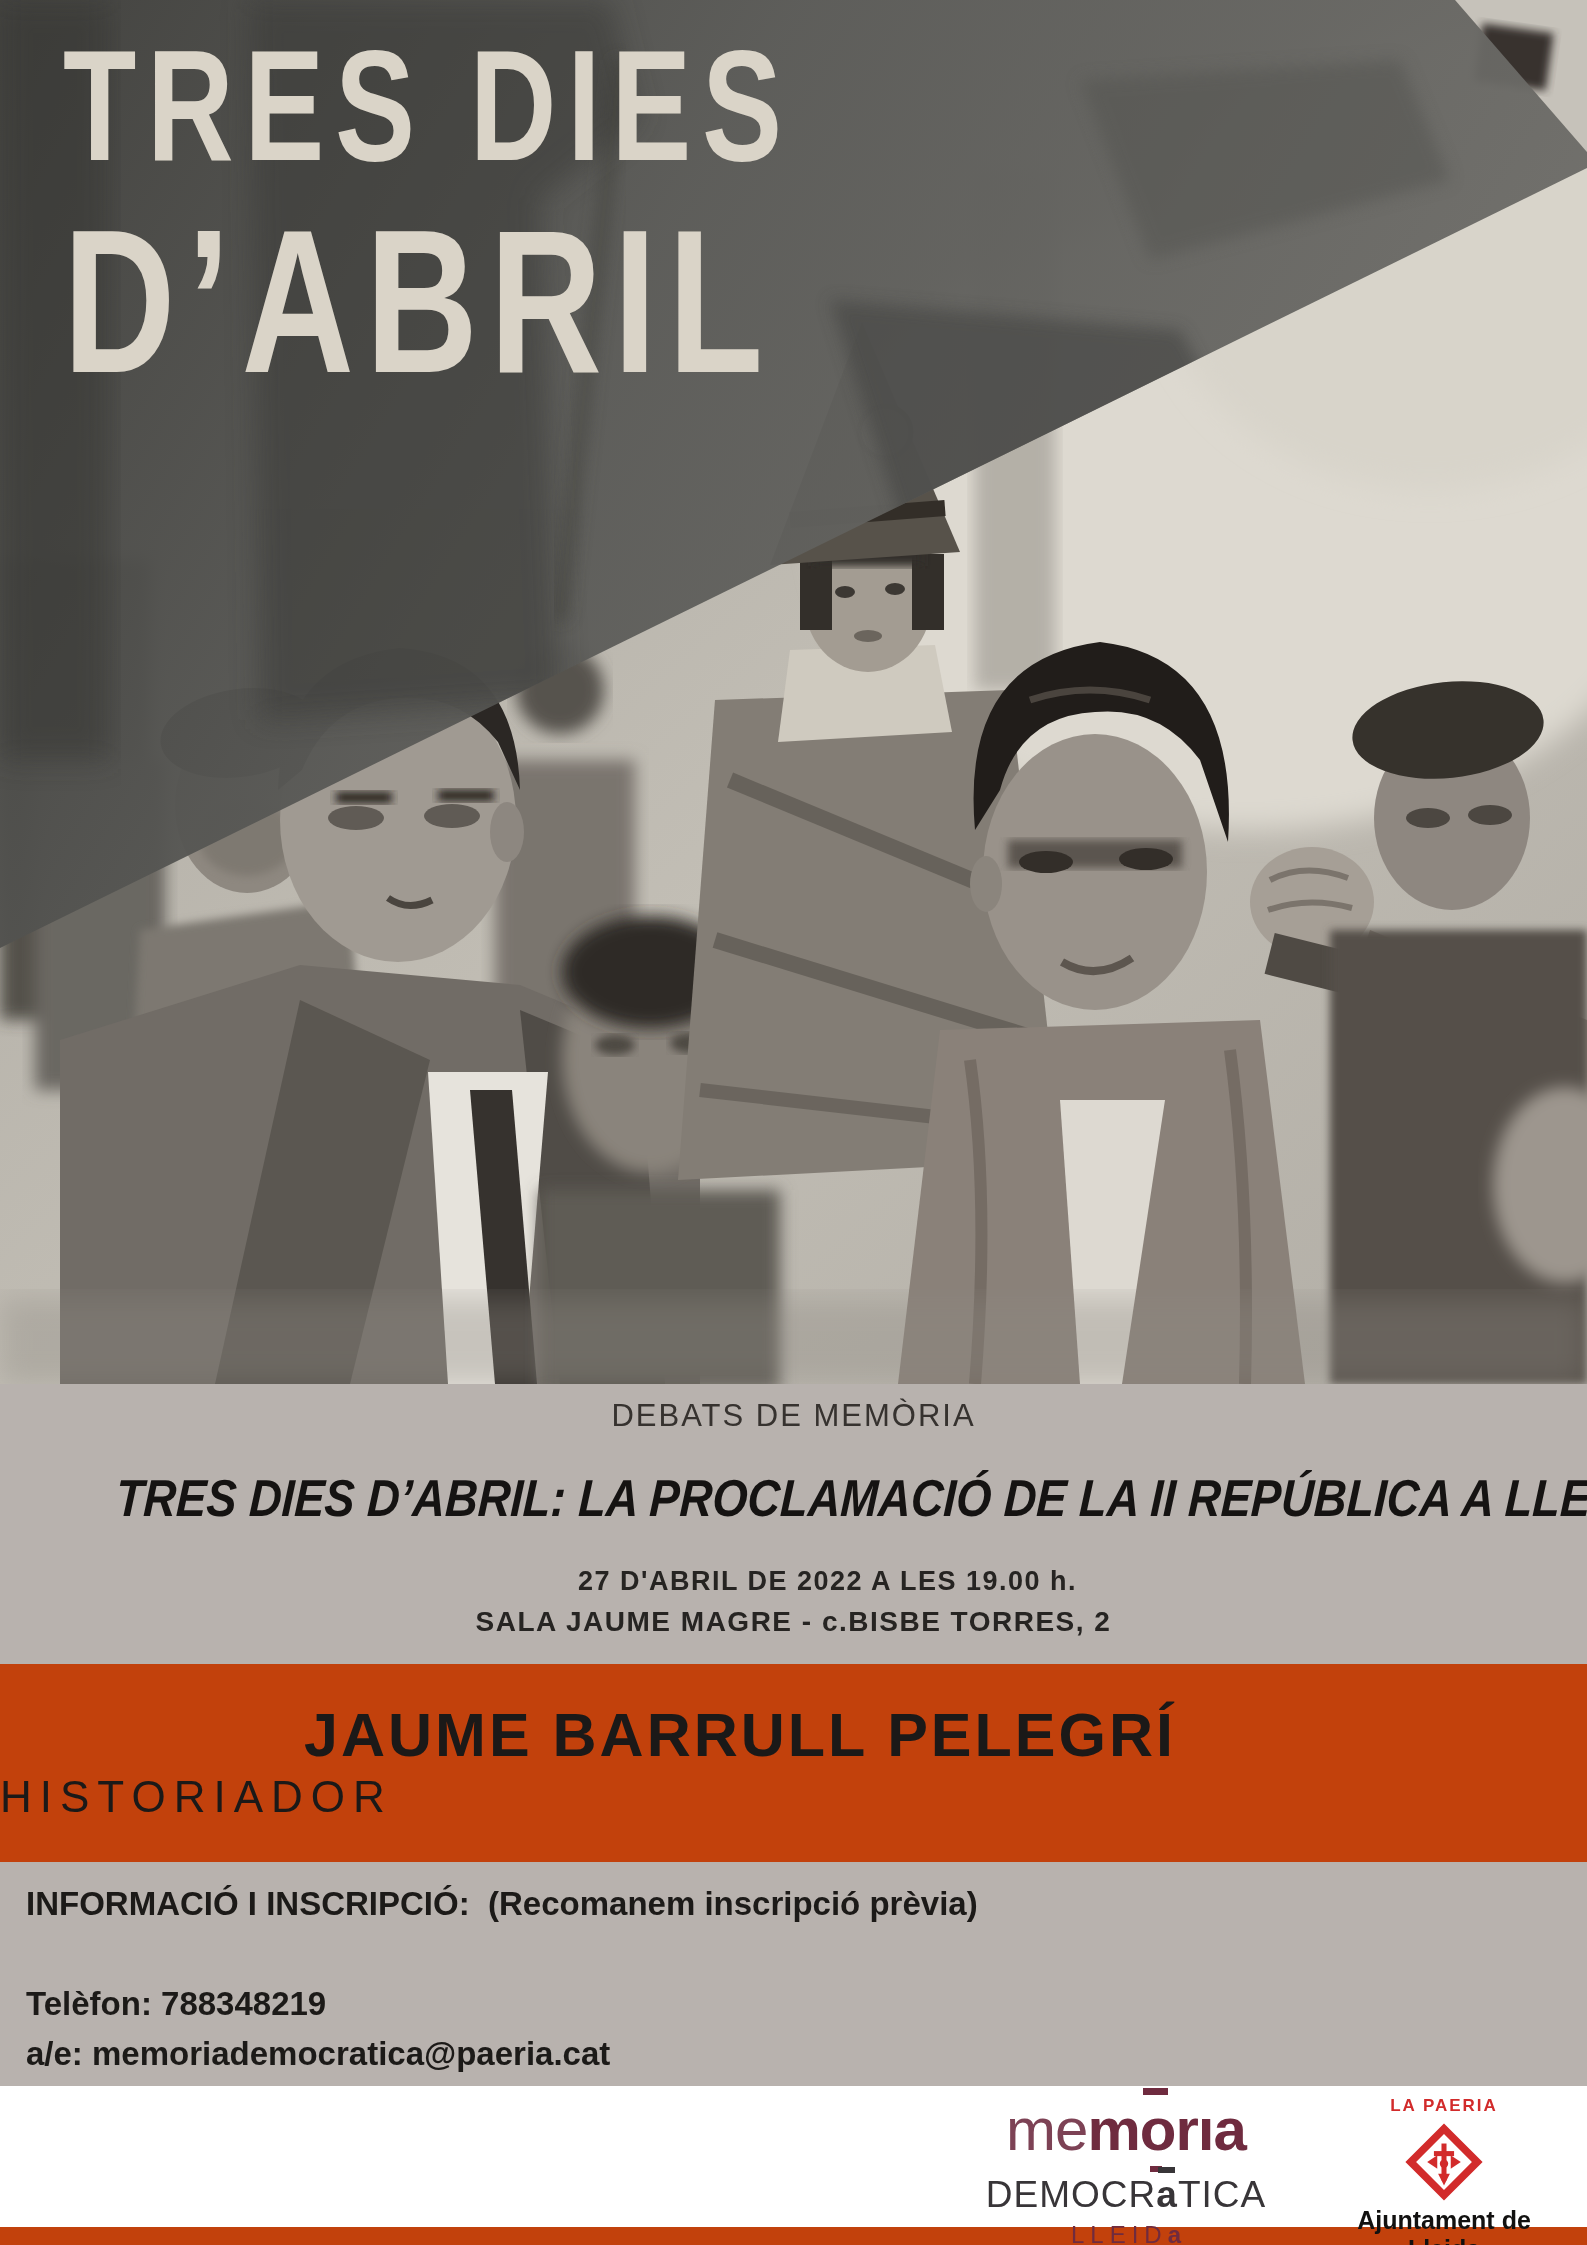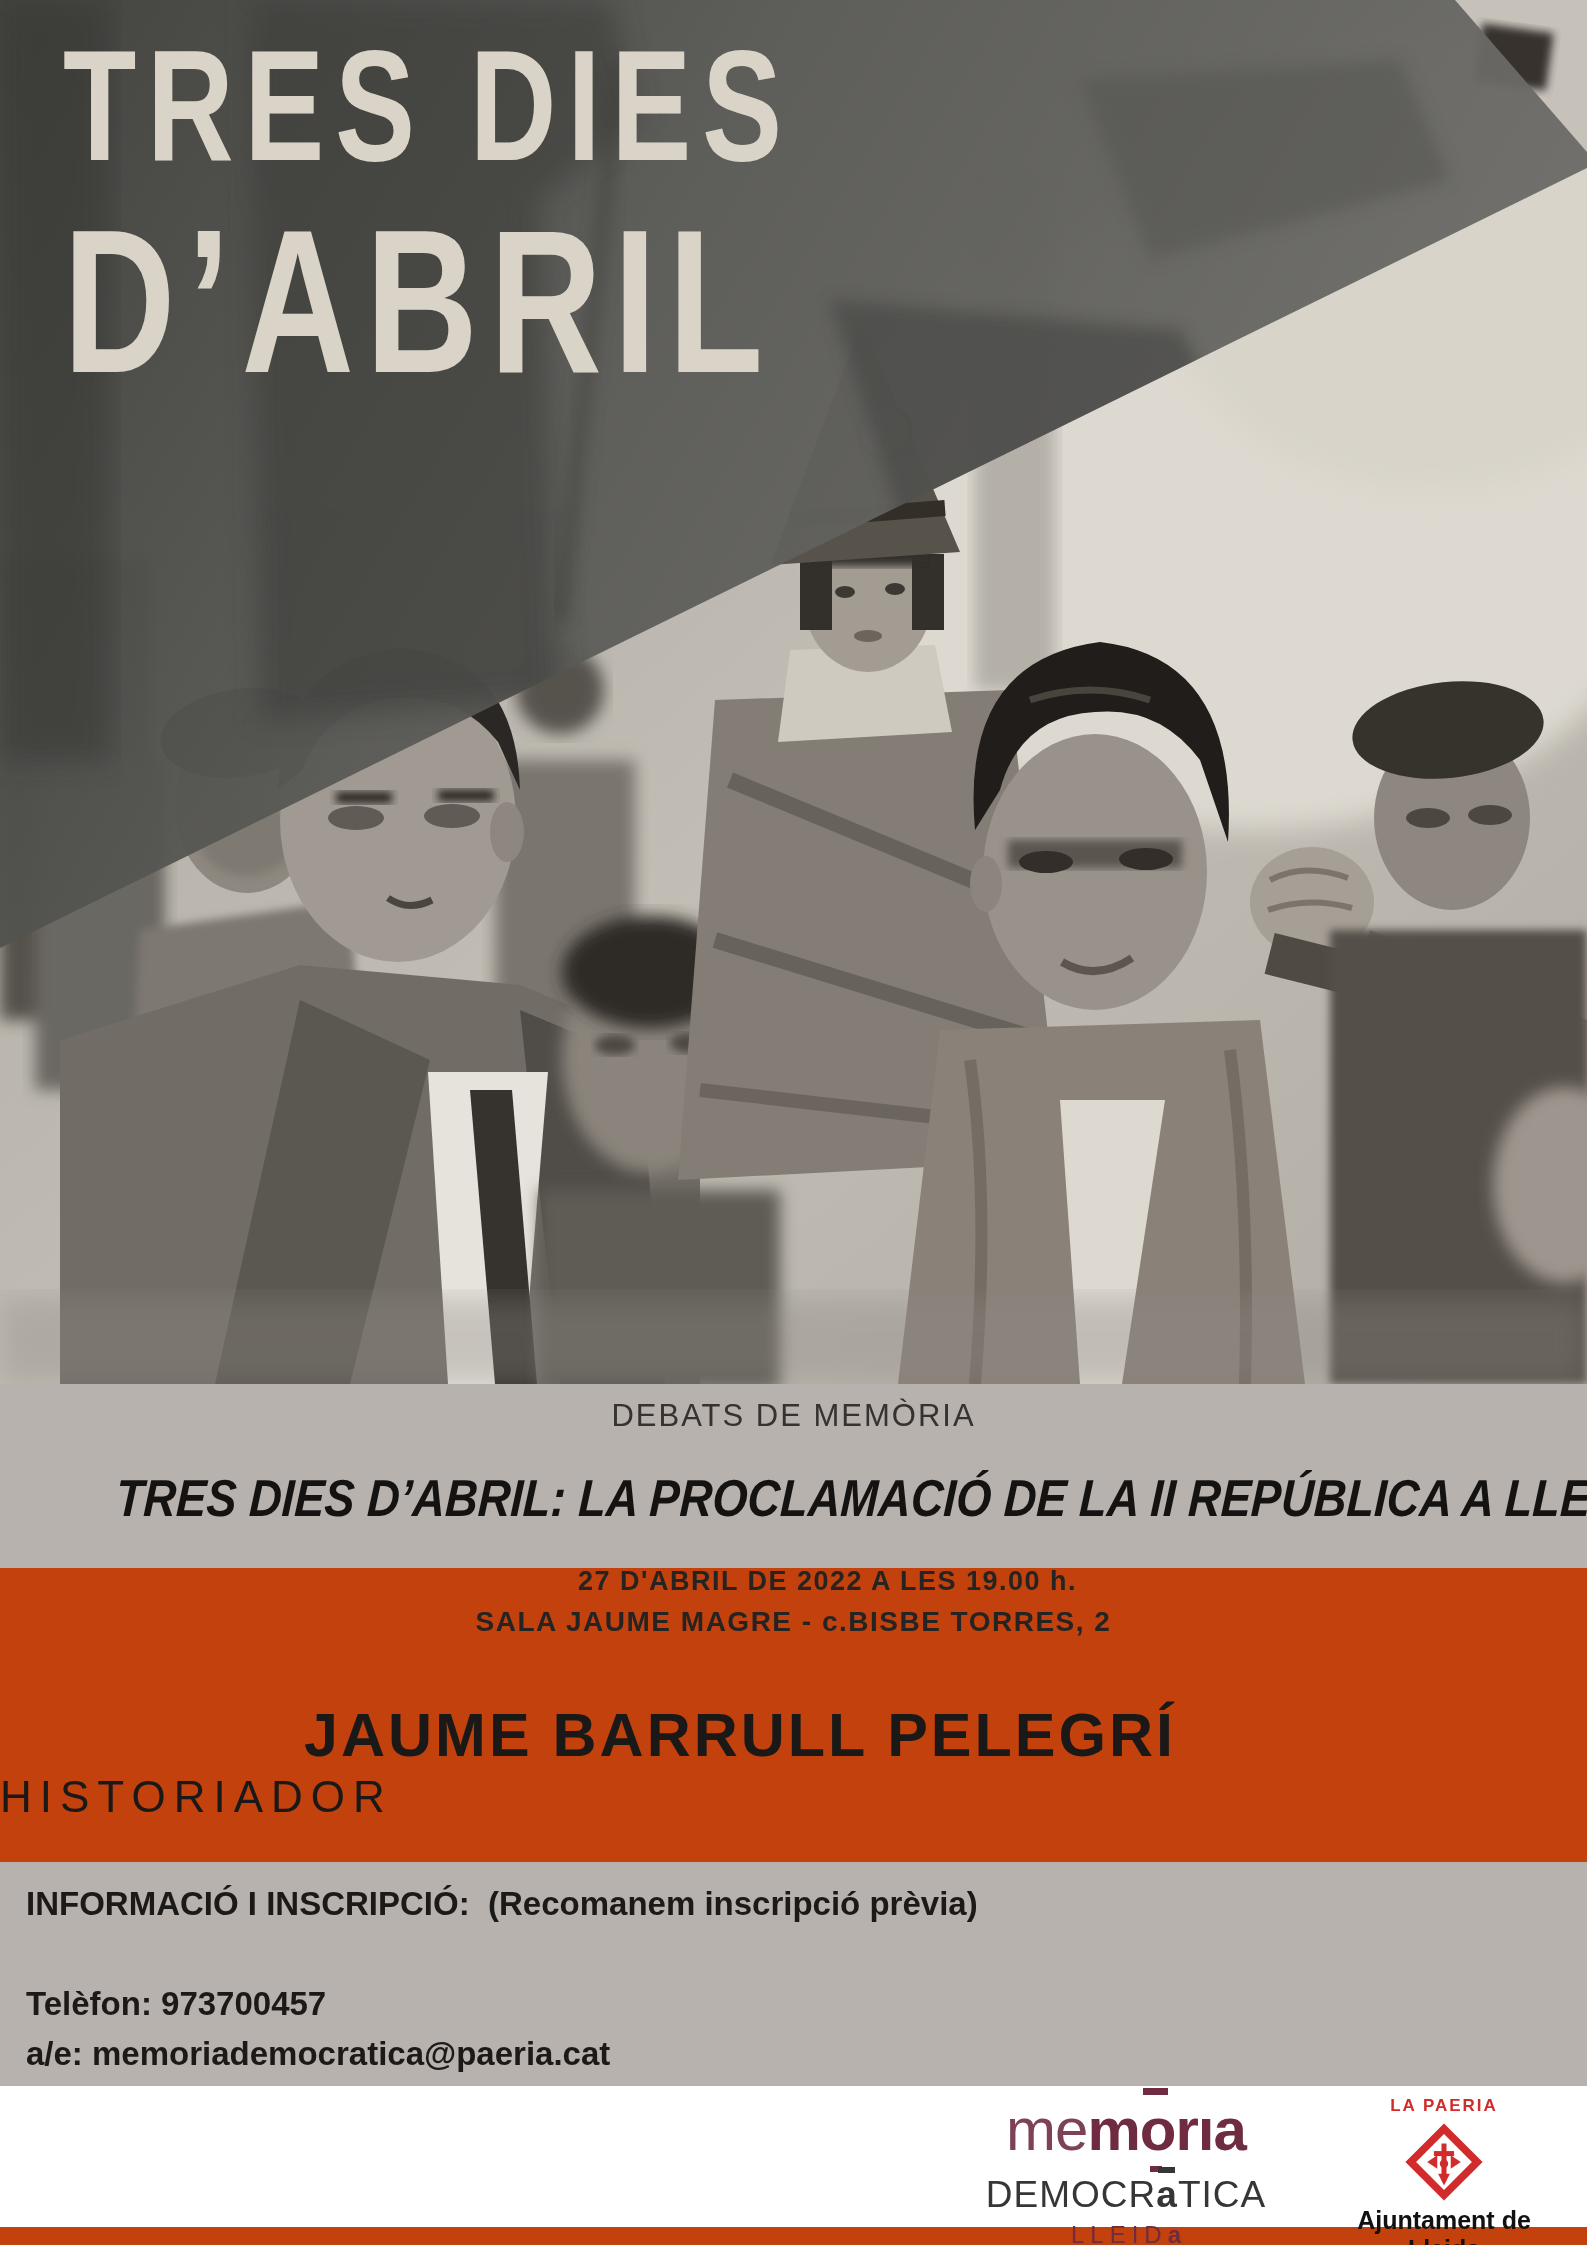--- a/index.html
+++ b/index.html
@@ -8,21 +8,21 @@
     font-family:"Liberation Sans",sans-serif;background:#c2410c;
   }
   
   .photo{position:absolute;left:0;top:0;width:1587px;height:1384px;overflow:hidden;}
   .photo svg{display:block;width:100%;height:100%;}
   .hero-title{position:absolute;left:63px;top:26px;color:#dad4c8;line-height:1;}
   .hero-line{font-weight:700;transform-origin:left top;transform:scaleX(.76);white-space:nowrap;}
   .hero-line.l1{font-size:158px;letter-spacing:14px;}
   .hero-line.l2{font-size:205px;letter-spacing:15px;margin-top:14px;}
   
-  .band1{position:absolute;left:0;top:1384px;width:1587px;height:184px;background:#b8b2ae;}
+  .band1{position:absolute;left:0;top:1384px;width:1587px;height:280px;background:#b8b2ae;}
   .kicker{position:absolute;top:14px;width:100%;text-align:center;
     font-size:31px;letter-spacing:2px;color:#36322f;font-weight:400;}
   .band-title-wrap{position:absolute;top:84px;width:100%;text-align:center;}
   .band-title{display:inline-block;white-space:nowrap;font-size:52px;font-weight:700;
     font-style:italic;color:#151312;transform:scaleX(.87) skewX(-3deg);transform-origin:center;}
   .band-date{position:absolute;top:182px;width:100%;text-align:center;
     font-size:27px;font-weight:700;letter-spacing:1.5px;color:#262422;padding-left:34px;}
   .band-venue{position:absolute;top:222px;width:100%;text-align:center;
     font-size:28px;font-weight:700;letter-spacing:1.5px;color:#262422;}
   
@@ -194,21 +194,21 @@
     <div class="band-venue">SALA JAUME MAGRE - c.BISBE TORRES, 2</div>
   </div>
 
   <div class="speaker">
     <div class="speaker-name">JAUME BARRULL PELEGRÍ</div>
     <div class="speaker-role">HISTORIADOR</div>
   </div>
 
   <div class="band2">
     <div class="info-line info-l1">INFORMACIÓ I INSCRIPCIÓ:  (Recomanem inscripció prèvia)</div>
-    <div class="info-line info-l3">Telèfon: 973700457</div>
+    <div class="info-line info-l3">Telèfon: 788348219</div>
     <div class="info-line info-l4">a/e: memoriademocratica@paeria.cat</div>
   </div>
 
   <div class="footer">
 
     <div class="memoria-logo">
       <div class="memoria-l1"><span class="thin">me</span><span class="bold">m</span><span class="bold o-macron">o</span><span class="bold">rıa</span></div>
       <div class="memoria-l2"><span>DEMOCR</span><span class="a-macron">a</span><span>TICA</span></div>
       <div class="memoria-l3"><span>LLEID</span><span class="bold-a">a</span></div>
     </div>

